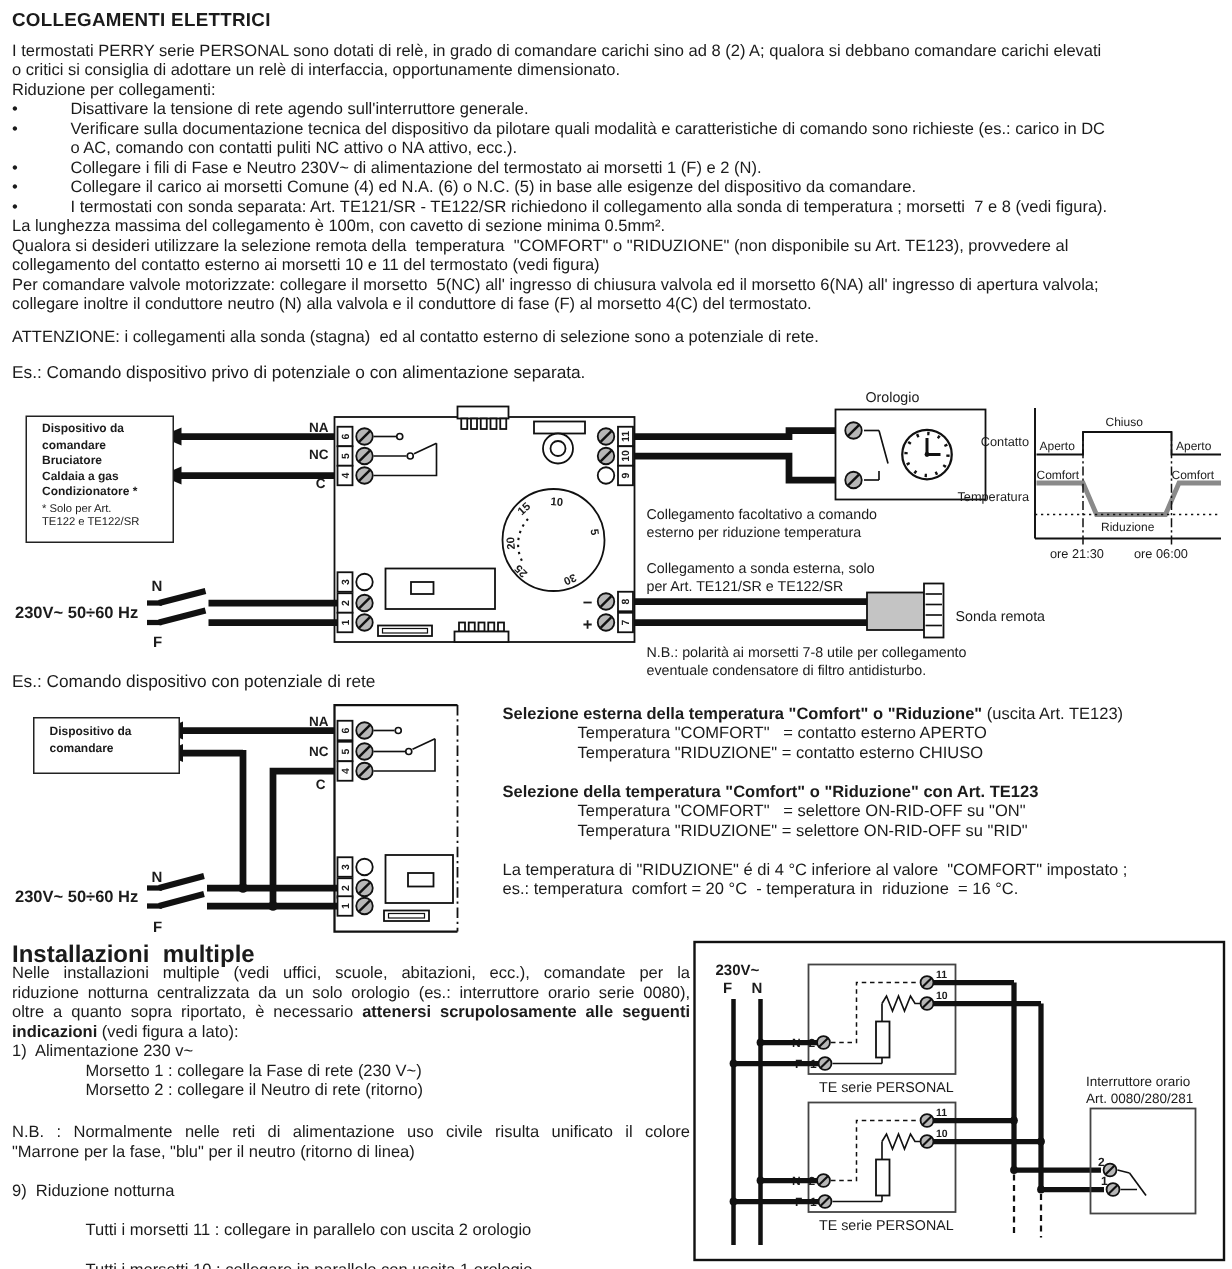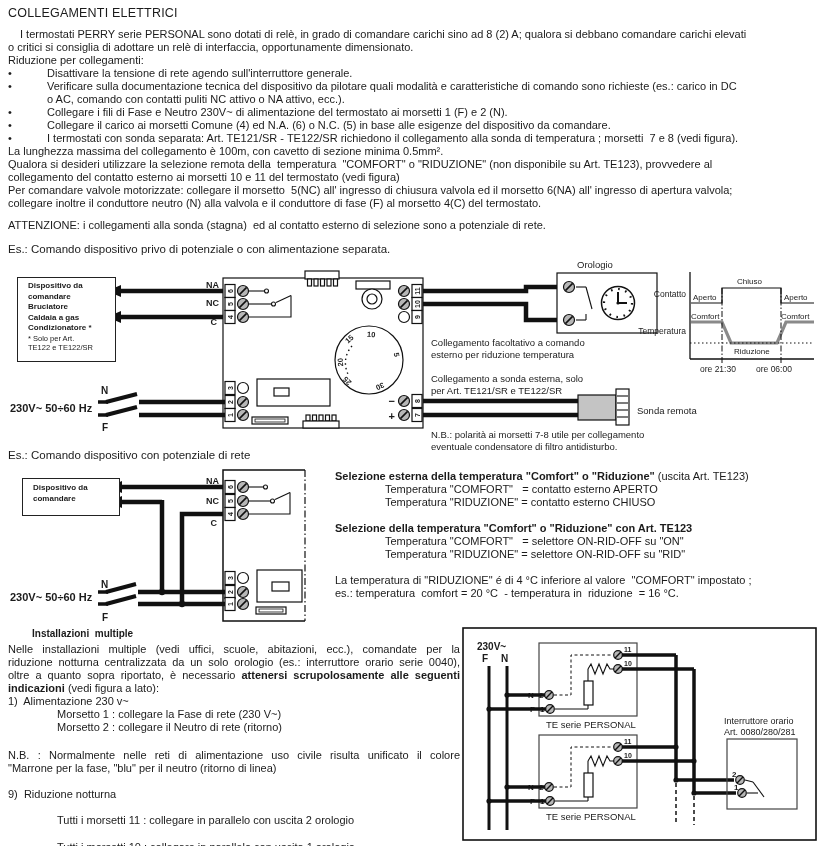--- a/index.html
+++ b/index.html
@@ -1,22 +1,22 @@
 <!DOCTYPE html>
 <html><head>
 <meta charset="utf-8">
 <style>
   html,body{margin:0;padding:0;}
   body{width:821px;height:846px;position:relative;background:#fff;color:#1b1b1b;
        font-family:"Liberation Sans", sans-serif;overflow:hidden;}
   .abs{position:absolute;white-space:pre;}
   .t11{font-size:11px;}
   .t115{font-size:11.5px;}
-  .t12b{font-size:12.5px;font-weight:normal;letter-spacing:.2px;}
-  .t12h{font-size:10px;font-weight:bold;margin-left:24px;}
+  .t12b{font-size:12.5px;font-weight:bold;letter-spacing:.2px;}
+  .t12h{font-size:16px;font-weight:bold;}
   .b{font-weight:bold;}
   .dot{display:inline-block;width:39px;}
   .jline{width:452px;text-align:justify;text-align-last:justify;white-space:normal;}
   .devbox{position:absolute;border:1.3px solid #222;background:#fff;}
   .devbox .dl{font-size:8px;font-weight:bold;line-height:10.5px;white-space:pre;}
   .devbox .ds{font-size:7.5px;font-weight:normal;line-height:9.5px;white-space:pre;}
   svg{position:absolute;left:0;top:0;}
   svg text{font-family:"Liberation Sans", sans-serif;fill:#1b1b1b;}
   .s7b{font-size:7px;font-weight:bold;}
   .s75b{font-size:7.5px;font-weight:bold;}
@@ -386,21 +386,21 @@
         <line x1="745" y1="780" x2="753" y2="782"></line>
         <line x1="753" y1="782" x2="764" y2="797"></line>
         <line x1="747" y1="793" x2="758" y2="793"></line>
       </g>
     </g>
   </g>
 </svg>
 
 <div class="abs t12b" style="left:8px;top:6px">COLLEGAMENTI ELETTRICI</div>
 
-<div class="abs t11" style="left:20px;top:28px">I termostati PERRY serie PERSONAL sono dotati di relè, in grado di comandare carichi sino ad 8 (2) A; qualora si debbano comandare carichi elevati</div>
+<div class="abs t11" style="left:8px;top:28px">I termostati PERRY serie PERSONAL sono dotati di relè, in grado di comandare carichi sino ad 8 (2) A; qualora si debbano comandare carichi elevati</div>
 <div class="abs t11" style="left:8px;top:41px">o critici si consiglia di adottare un relè di interfaccia, opportunamente dimensionato.</div>
 <div class="abs t11" style="left:8px;top:54px">Riduzione per collegamenti:</div>
 <div class="abs t11" style="left:8px;top:67px"><span class="dot">•</span><span>Disattivare la tensione di rete agendo sull'interruttore generale.</span></div>
 <div class="abs t11" style="left:8px;top:80px"><span class="dot">•</span><span>Verificare sulla documentazione tecnica del dispositivo da pilotare quali modalità e caratteristiche di comando sono richieste (es.: carico in DC</span></div>
 <div class="abs t11" style="left:47px;top:93px">o AC, comando con contatti puliti NC attivo o NA attivo, ecc.).</div>
 <div class="abs t11" style="left:8px;top:106px"><span class="dot">•</span><span>Collegare i fili di Fase e Neutro 230V~ di alimentazione del termostato ai morsetti 1 (F) e 2 (N).</span></div>
 <div class="abs t11" style="left:8px;top:119px"><span class="dot">•</span><span>Collegare il carico ai morsetti Comune (4) ed N.A. (6) o N.C. (5) in base alle esigenze del dispositivo da comandare.</span></div>
 <div class="abs t11" style="left:8px;top:132px"><span class="dot">•</span><span>I termostati con sonda separata: Art. TE121/SR - TE122/SR richiedono il collegamento alla sonda di temperatura ; morsetti  7 e 8 (vedi figura).</span></div>
 <div class="abs t11" style="left:8px;top:145px">La lunghezza massima del collegamento è 100m, con cavetto di sezione minima 0.5mm².</div>
 <div class="abs t11" style="left:8px;top:158px">Qualora si desideri utilizzare la selezione remota della  temperatura  "COMFORT" o "RIDUZIONE" (non disponibile su Art. TE123), provvedere al</div>
@@ -432,21 +432,21 @@
 <div class="abs t11" style="left:385px;top:483px">Temperatura "COMFORT"   = contatto esterno APERTO</div>
 <div class="abs t11" style="left:385px;top:496px">Temperatura "RIDUZIONE" = contatto esterno CHIUSO</div>
 <div class="abs t11 b" style="left:335px;top:522px">Selezione della temperatura "Comfort" o "Riduzione" con Art. TE123</div>
 <div class="abs t11" style="left:385px;top:535px">Temperatura "COMFORT"   = selettore ON-RID-OFF su "ON"</div>
 <div class="abs t11" style="left:385px;top:548px">Temperatura "RIDUZIONE" = selettore ON-RID-OFF su "RID"</div>
 <div class="abs t11" style="left:335px;top:574px">La temperatura di "RIDUZIONE" é di 4 °C inferiore al valore  "COMFORT" impostato ;</div>
 <div class="abs t11" style="left:335px;top:587px">es.: temperatura  comfort = 20 °C  - temperatura in  riduzione  = 16 °C.</div>
 
 <div class="abs t12h" style="left:8px;top:628px">Installazioni  multiple</div>
 <div class="abs t11 jline" style="left:8px;top:643px">Nelle installazioni multiple (vedi uffici, scuole, abitazioni, ecc.), comandate per la</div>
-<div class="abs t11 jline" style="left:8px;top:656px">riduzione notturna centralizzata da un solo orologio (es.: interruttore orario serie 0040),</div>
+<div class="abs t11 jline" style="left:8px;top:656px">riduzione notturna centralizzata da un solo orologio (es.: interruttore orario serie 0080),</div>
 <div class="abs t11 jline" style="left:8px;top:669px"><span>oltre a quanto sopra riportato, è necessario </span><span class="b">attenersi scrupolosamente  alle seguenti</span></div>
 <div class="abs t11" style="left:8px;top:682px"><span class="b">indicazioni</span><span> (vedi figura a lato):</span></div>
 <div class="abs t11" style="left:8px;top:695px">1)  Alimentazione 230 v~</div>
 <div class="abs t11" style="left:57px;top:708px">Morsetto 1 : collegare la Fase di rete (230 V~)</div>
 <div class="abs t11" style="left:57px;top:721px">Morsetto 2 : collegare il Neutro di rete (ritorno)</div>
 <div class="abs t11 jline" style="left:8px;top:749px">N.B. : Normalmente nelle reti di alimentazione uso civile risulta unificato il colore</div>
 <div class="abs t11" style="left:8px;top:762px">"Marrone per la fase, "blu" per il neutro (ritorno di linea)</div>
 <div class="abs t11" style="left:8px;top:788px">9)  Riduzione notturna</div>
 <div class="abs t11" style="left:57px;top:841px">Tutti i morsetti 10 : collegare in parallelo con uscita 1 orologio</div>
 <div class="abs t11" style="left:57px;top:814px">Tutti i morsetti 11 : collegare in parallelo con uscita 2 orologio</div>

